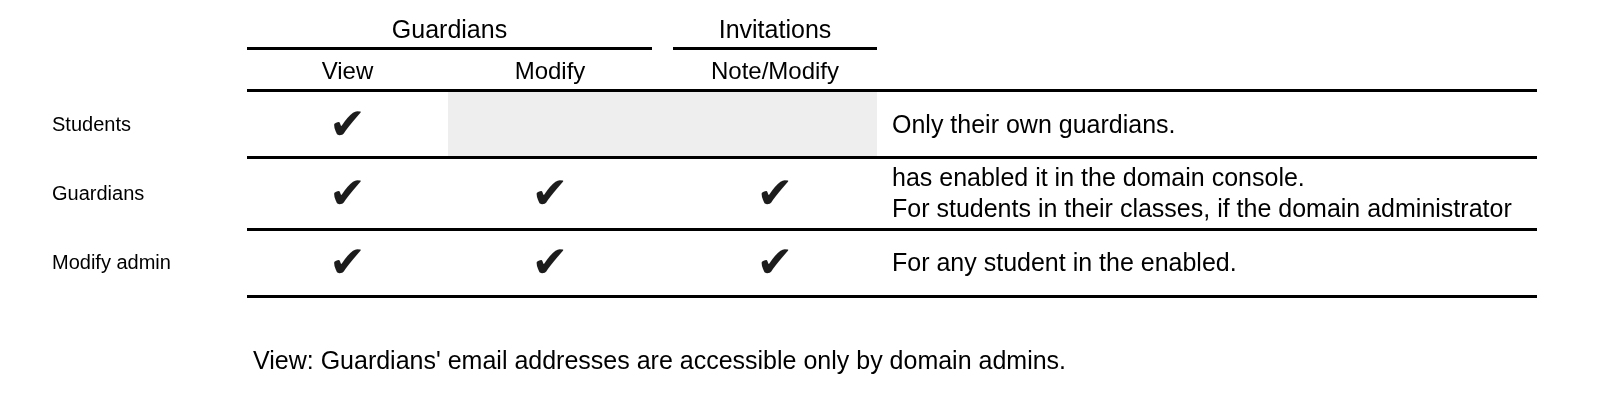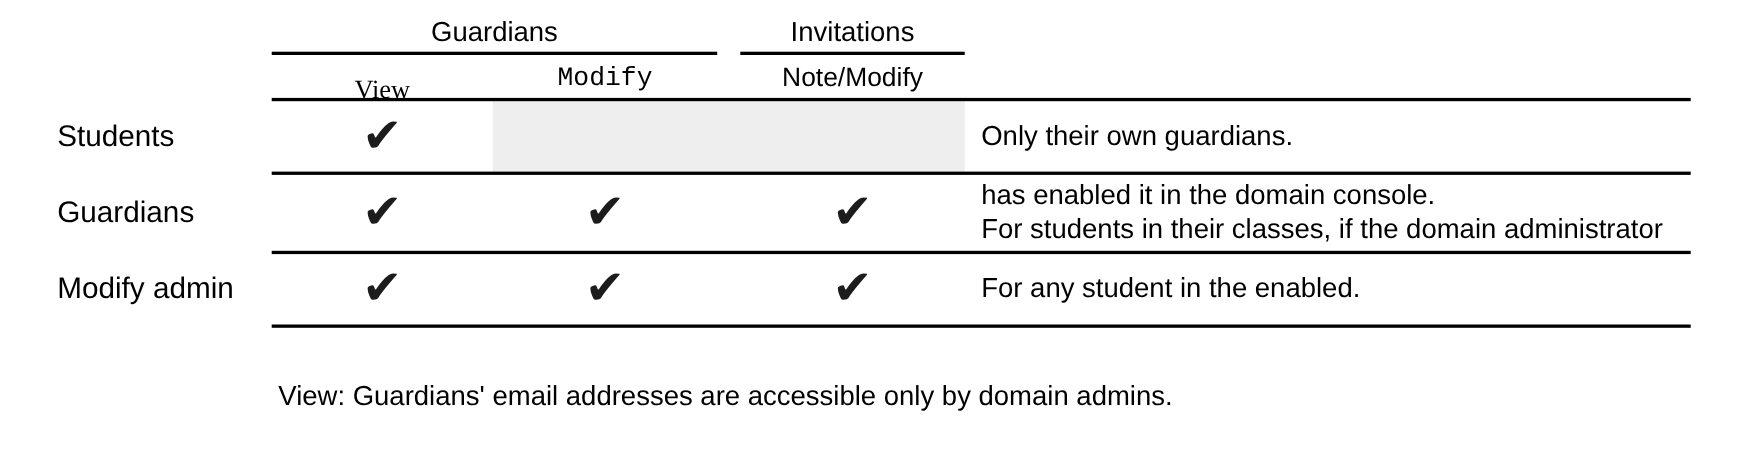--- a/index.html
+++ b/index.html
@@ -44,21 +44,21 @@
     width: 429px;
     height: 64px;
     background: #eeeeee;
   }
   .role-label {
     position: absolute;
     left: 52px;
     width: 190px;
     display: flex;
     align-items: center;
-    font-size: 27px;
+    font-size: 20px;
     justify-content: flex-start;
     text-align: left;
   }
   .check {
     font-size: 44px;
     font-weight: bold;
     color: #1c1c1c;
     font-family: "DejaVu Sans", sans-serif;
     line-height: 1;
   }
@@ -91,22 +91,22 @@
 <body>
 
 <div class="canvas">
 
   <div class="cell group-label" style="left:247px; top:12px; width:405px;">Guardians</div>
   <div class="cell group-label" style="left:673px; top:12px; width:204px;">Invitations</div>
 
   <div class="rule" style="left:247px; top:47px; width:405px;"></div>
   <div class="rule" style="left:673px; top:47px; width:204px;"></div>
 
-  <div class="cell subheader col-view" style="top:66px;font-family:Liberation Serif, serif;">View</div>
-  <div class="cell subheader col-modify" style="top:55px;font-family:Liberation Mono, monospace;">Modify</div>
+  <div class="cell subheader col-view" style="top:55px;">View</div>
+  <div class="cell subheader col-modify" style="top:55px;">Modify</div>
   <div class="cell subheader col-viewmod" style="top:55px;">Note/Modify</div>
 
   <div class="gray-box"></div>
 
   <div class="rule" style="left:247px; top:89px;  width:1290px;"></div>
   <div class="rule" style="left:247px; top:156px; width:1290px;"></div>
   <div class="rule" style="left:247px; top:228px; width:1290px;"></div>
   <div class="rule" style="left:247px; top:295px; width:1290px;"></div>
 
   <div class="role-label row-students">Students</div>

